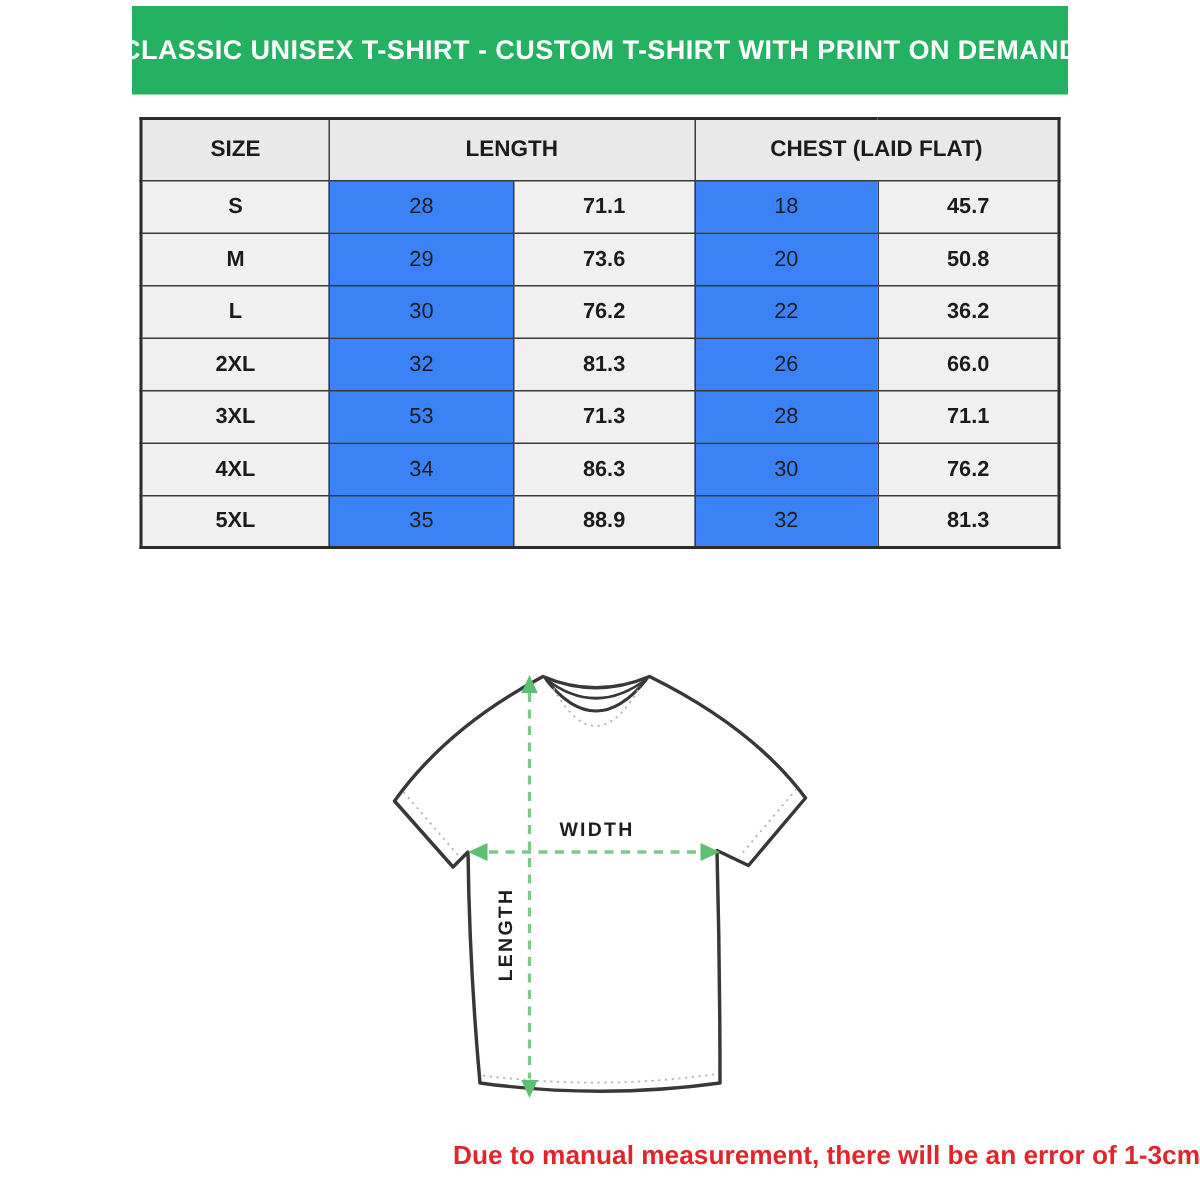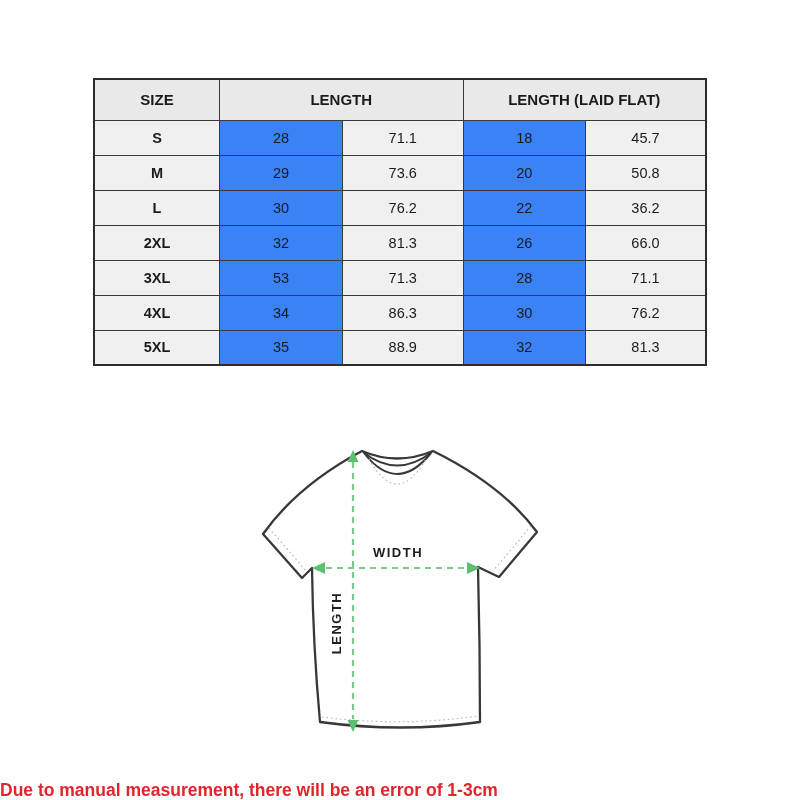--- a/index.html
+++ b/index.html
@@ -16,47 +16,50 @@
   table.size-table {
     position:absolute; left:93px; top:78px; width:614px;
     border-collapse:collapse; table-layout:fixed;
     border:2px solid #2c2c2c; text-align:center; color:#1b1b1b;
   }
   table.size-table th, table.size-table td { border:1px solid #3a3a3a; padding:0; }
   table.size-table thead tr { height:41px; }
   table.size-table thead th { background:#e9e9e9; font-size:15px; font-weight:bold; }
   table.size-table tbody tr { height:35px; }
   table.size-table tbody td { font-size:14.5px; font-weight:normal; background:#3b82f6; }
-  table.size-table tbody td.shade { background:#f0f0f0; }
+  table.size-table tbody td.shade { background:#f0f0f0;font-weight:bold; }
   table.size-table tbody td.size-cell { font-weight:bold; }
   .diagram-svg { position:absolute; left:240px; top:435px; }
   .note {
-    position:absolute; left:0; top:780px; width:800px; text-align:left;
+    position:absolute; left:0; top:760px; width:800px; text-align:right;
     color:#e2252b; font-size:17.5px; font-weight:bold;
   }
 </style>
 </head>
 <body>
 
 <div class="page">
 
+  <div class="banner">
+    <span>CLASSIC UNISEX T-SHIRT - CUSTOM T-SHIRT WITH PRINT ON DEMAND</span>
+  </div>
 
   <table class="size-table">
     <colgroup>
       <col style="width:20.5%">
         <col style="width:20.1%">
         <col style="width:19.7%">
         <col style="width:20.0%">
         <col style="width:19.7%">
     </colgroup>
     <thead>
       <tr>
         <th>SIZE</th>
         <th colspan="2">LENGTH</th>
-        <th colspan="2">LENGTH (LAID FLAT)</th>
+        <th colspan="2">CHEST (LAID FLAT)</th>
       </tr>
     </thead>
     <tbody>
         <tr>
           <td class="size-cell shade">S</td>
           <td>28</td>
           <td class="shade">71.1</td>
           <td>18</td>
           <td class="shade">45.7</td>
         </tr>

